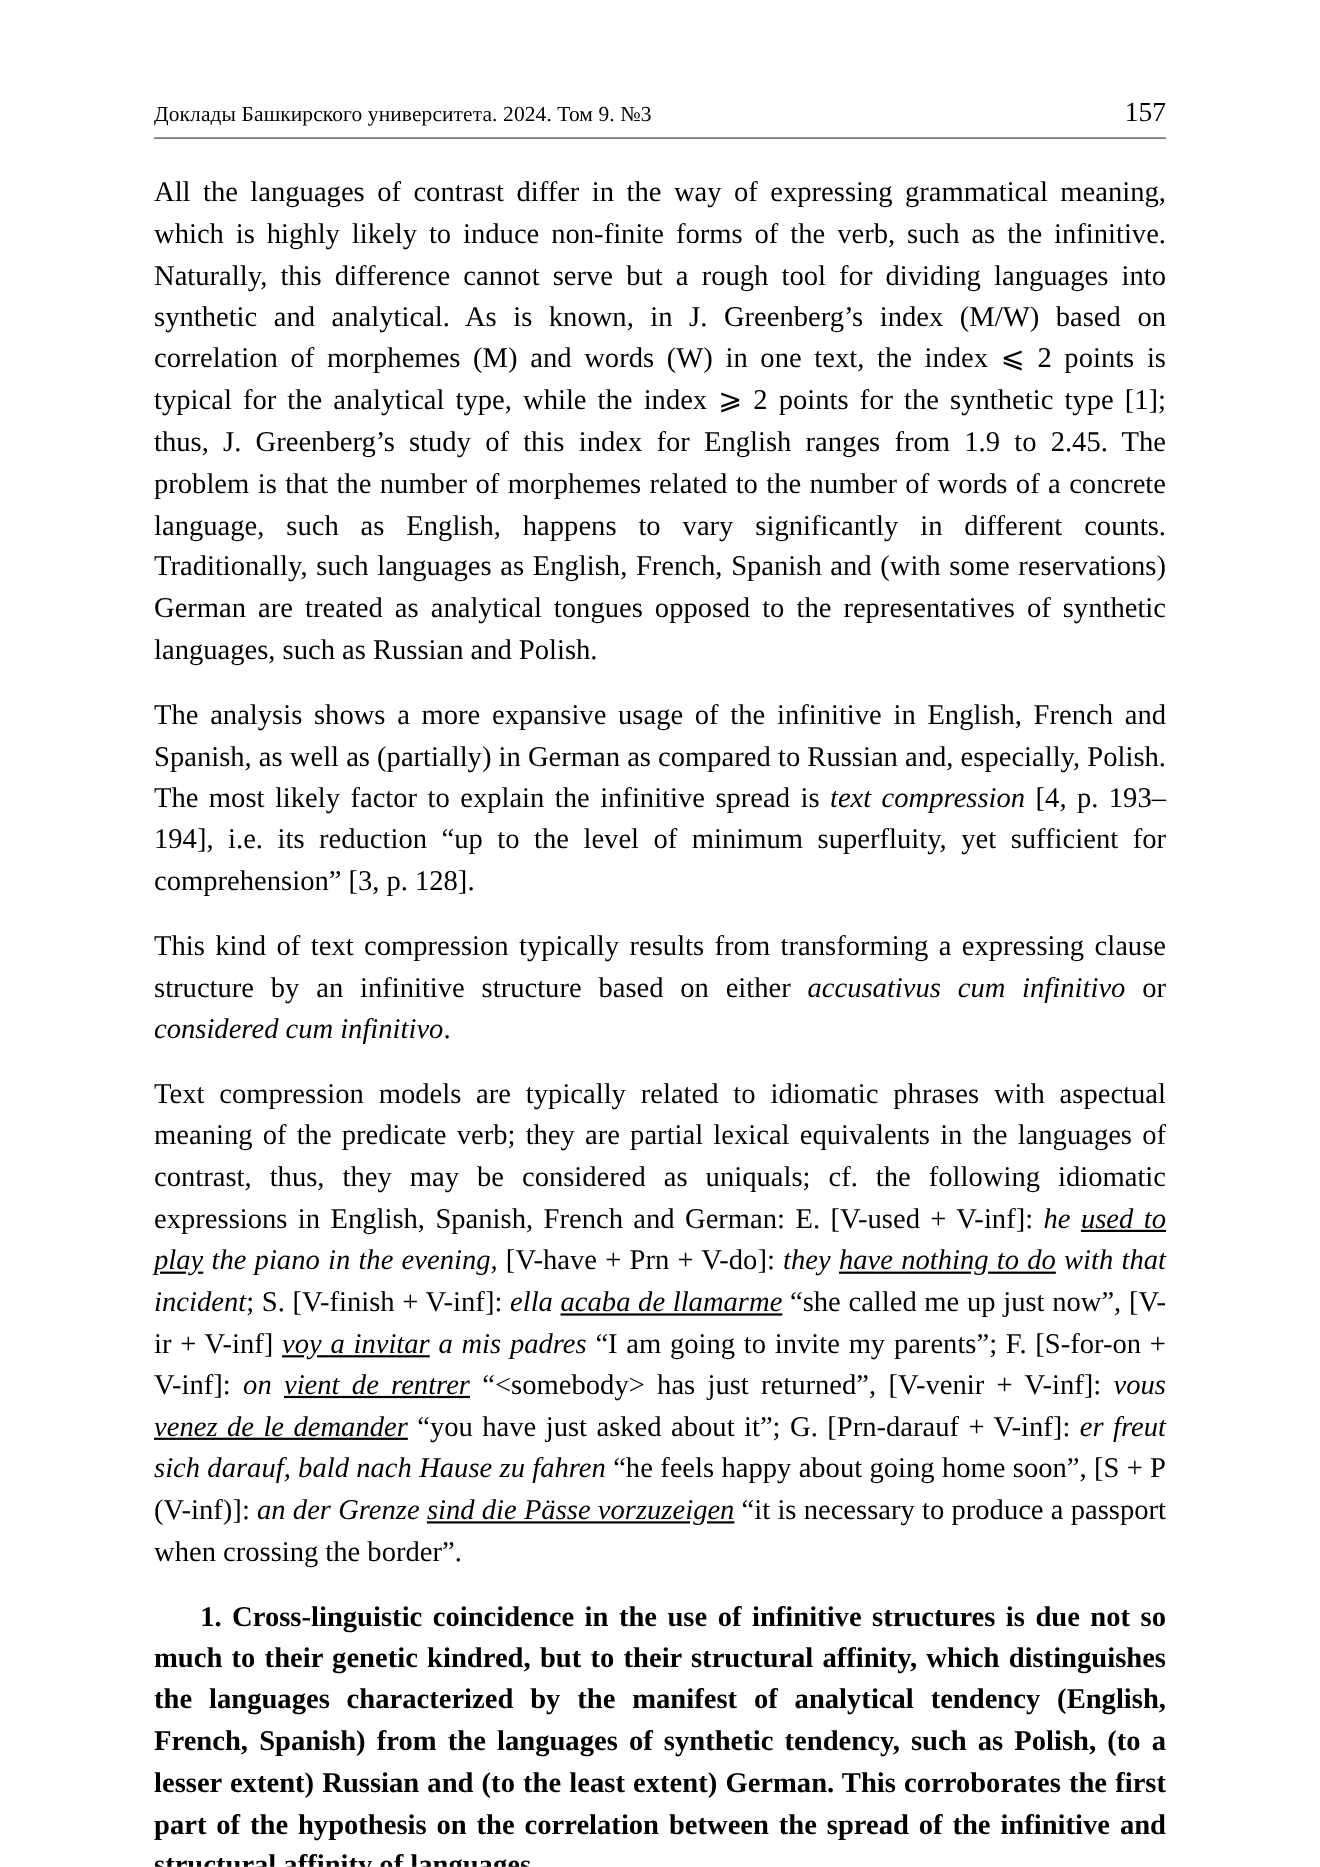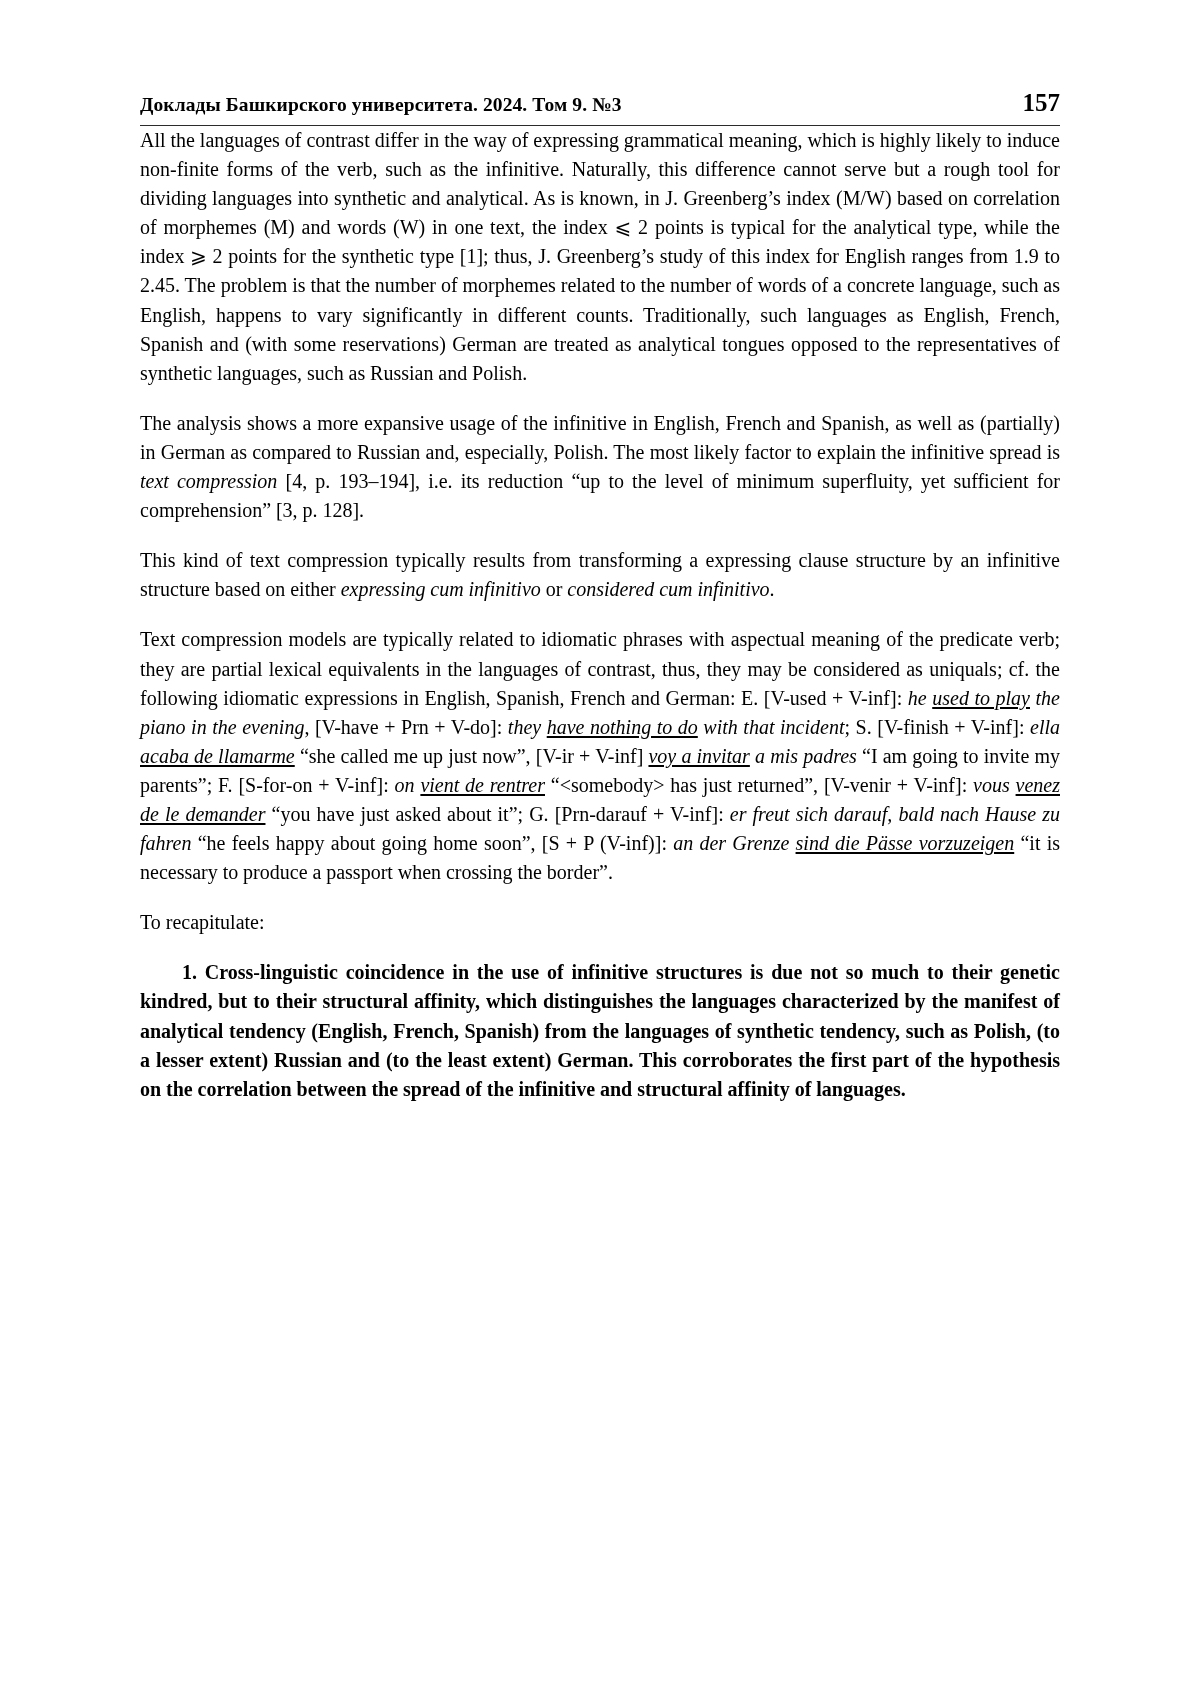--- a/index.html
+++ b/index.html
@@ -24,30 +24,30 @@
     padding: 88px 140px 60px 140px;
   }
   .running-head {
     display: flex;
     justify-content: space-between;
     align-items: baseline;
     font-size: 19.5px;
     line-height: 1.2;
     padding-bottom: 7px;
     border-bottom: 1.6px solid #2b2b2b;
-    font-weight: bold;
+    margin-bottom: 30px;
   }
   .running-head .journal {
     letter-spacing: 0.1px;
   }
   .running-head .page-number {
     font-size: 25px;
   }
   p.body-par {
-    font-size: 20px;
+    font-size: 26px;
     line-height: 1.455;
     margin: 0 0 21px 0;
     text-align: justify;
     hyphens: none;
     word-spacing: -0.1px;
   }
   p.body-par:last-child {
     margin-bottom: 0;
     font-weight: bold;
   }
@@ -69,19 +69,18 @@
 <div class="page">
 
   <div class="running-head">
     <span class="journal">Доклады Башкирского университета. 2024. Том 9. №3</span>
     <span class="page-number">157</span>
   </div>
 
   <div class="content">
       <p class="body-par"><span>All the languages of contrast differ in the way of expressing grammatical meaning, which is highly likely to induce non-finite forms of the verb, such as the infinitive. Naturally, this difference cannot serve but a rough tool for dividing languages into synthetic and analytical. As is known, in J. Greenberg’s index (M/W) based on correlation of morphemes (M) and words (W) in one text, the index ⩽ 2 points is typical for the analytical type, while the index ⩾ 2 points for the synthetic type [1]; thus, J. Greenberg’s study of this index for English ranges from 1.9 to 2.45. The problem is that the number of morphemes related to the number of words of a concrete language, such as English, happens to vary significantly in different counts. Traditionally, such languages as English, French, Spanish and (with some reservations) German are treated as analytical tongues opposed to the representatives of synthetic languages, such as Russian and Polish.</span></p>
       <p class="body-par"><span>The analysis shows a more expansive usage of the infinitive in English, French and Spanish, as well as (partially) in German as compared to Russian and, especially, Polish. The most likely factor to explain the infinitive spread is </span><i>text compression</i><span> [4, p. 193–194], i.e. its reduction “up to the level of minimum superfluity, yet sufficient for comprehension” [3, p. 128].</span></p>
-      <p class="body-par"><span>This kind of text compression typically results from transforming a expressing clause structure by an infinitive structure based on either </span><i>expressing cum infinitivo</i><span> or </span><i>considered cum infinitivo</i><span>.</span></p>
+      <p class="body-par"><span>This kind of text compression typically results from transforming a expressing clause structure by an infinitive structure based on either </span><i>accusativus cum infinitivo</i><span> or </span><i>considered cum infinitivo</i><span>.</span></p>
       <p class="body-par"><span>Text compression models are typically related to idiomatic phrases with aspectual meaning of the predicate verb; they are partial lexical equivalents in the languages of contrast, thus, they may be considered as uniquals; cf. the following idiomatic expressions in English, Spanish, French and German: E. [V-used + V-inf]: </span><i>he </i><i><u>used to play</u></i><i> the piano in the evening</i><span>, [V-have + Prn + V-do]: </span><i>they </i><i><u>have nothing to do</u></i><i> with that incident</i><span>; S. [V-finish + V-inf]: </span><i>ella </i><i><u>acaba de llamarme</u></i><span> “she called me up just now”, [V-ir + V-inf] </span><i><u>voy a invitar</u></i><i> a mis padres</i><span> “I am going to invite my parents”; F. [S-for-on + V-inf]: </span><i>on </i><i><u>vient de rentrer</u></i><span> “&lt;somebody&gt; has just returned”, [V-venir + V-inf]: </span><i>vous </i><i><u>venez de le demander</u></i><span> “you have just asked about it”; G. [Prn-darauf + V-inf]: </span><i>er freut sich darauf, bald nach Hause zu fahren</i><span> “he feels happy about going home soon”, [S + P (V-inf)]: </span><i>an der Grenze </i><i><u>sind die Pässe vorzuzeigen</u></i><span> “it is necessary to produce a passport when crossing the border”.</span></p>
-      <p class="body-par"><span>To recapitulate:</span></p>
       <p class="body-par"><span class="indent"></span><span>1.  Cross-linguistic coincidence in the use of infinitive structures is due not so much to their genetic kindred, but to their structural affinity, which distinguishes the languages characterized by the manifest of analytical tendency (English, French, Spanish) from the languages of synthetic tendency, such as Polish, (to a lesser extent) Russian and (to the least extent) German. This corroborates the first part of the hypothesis on the correlation between the spread of the infinitive and structural affinity of languages.</span></p>
     </div>
 
 </div>
 
 </body></html>

